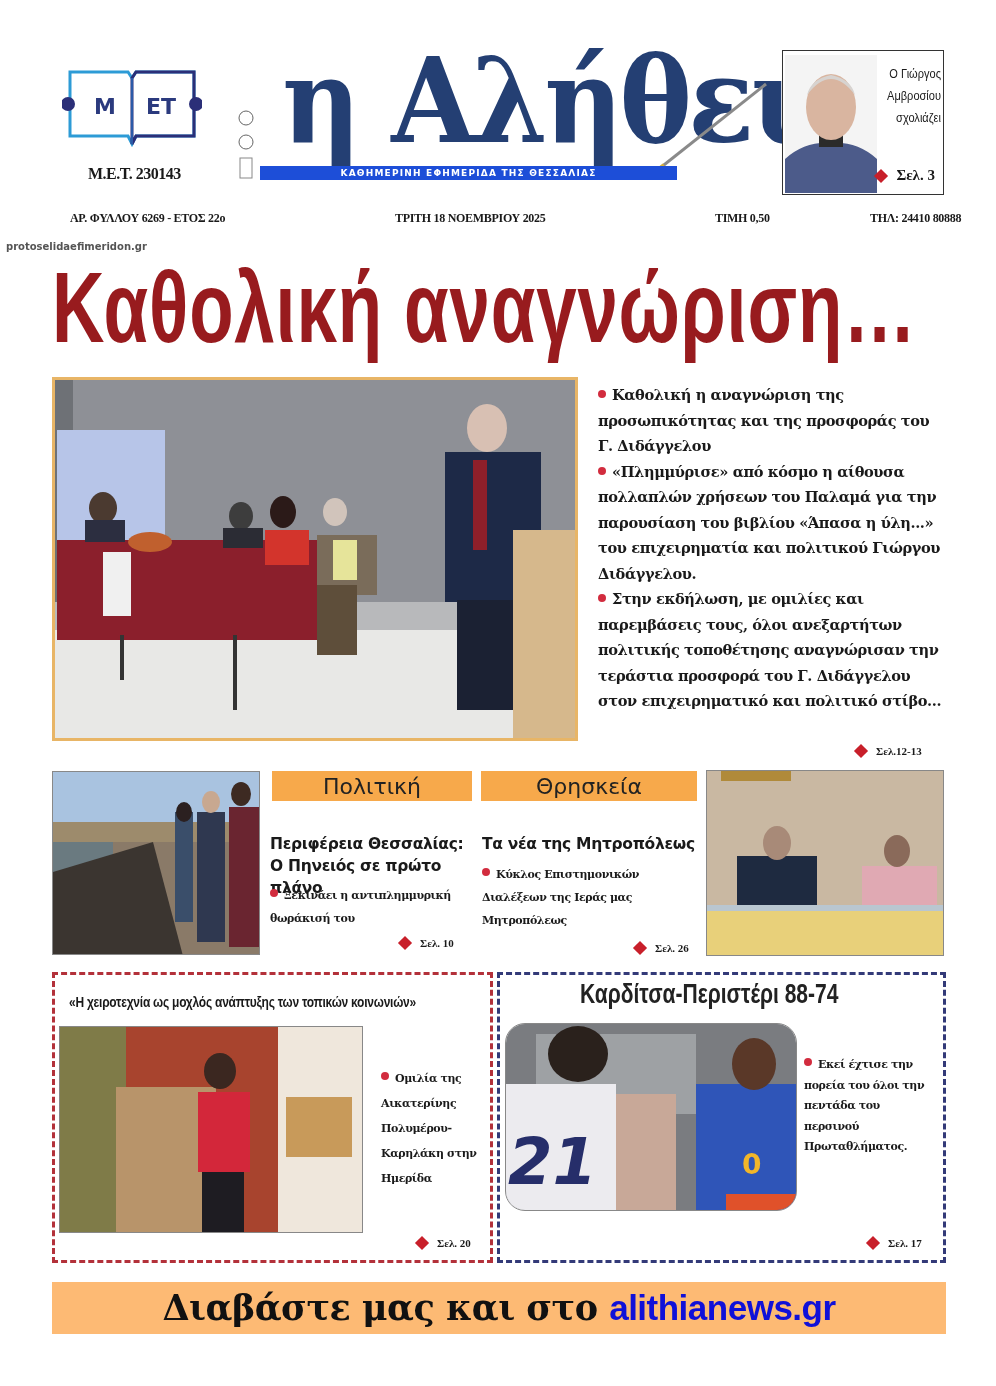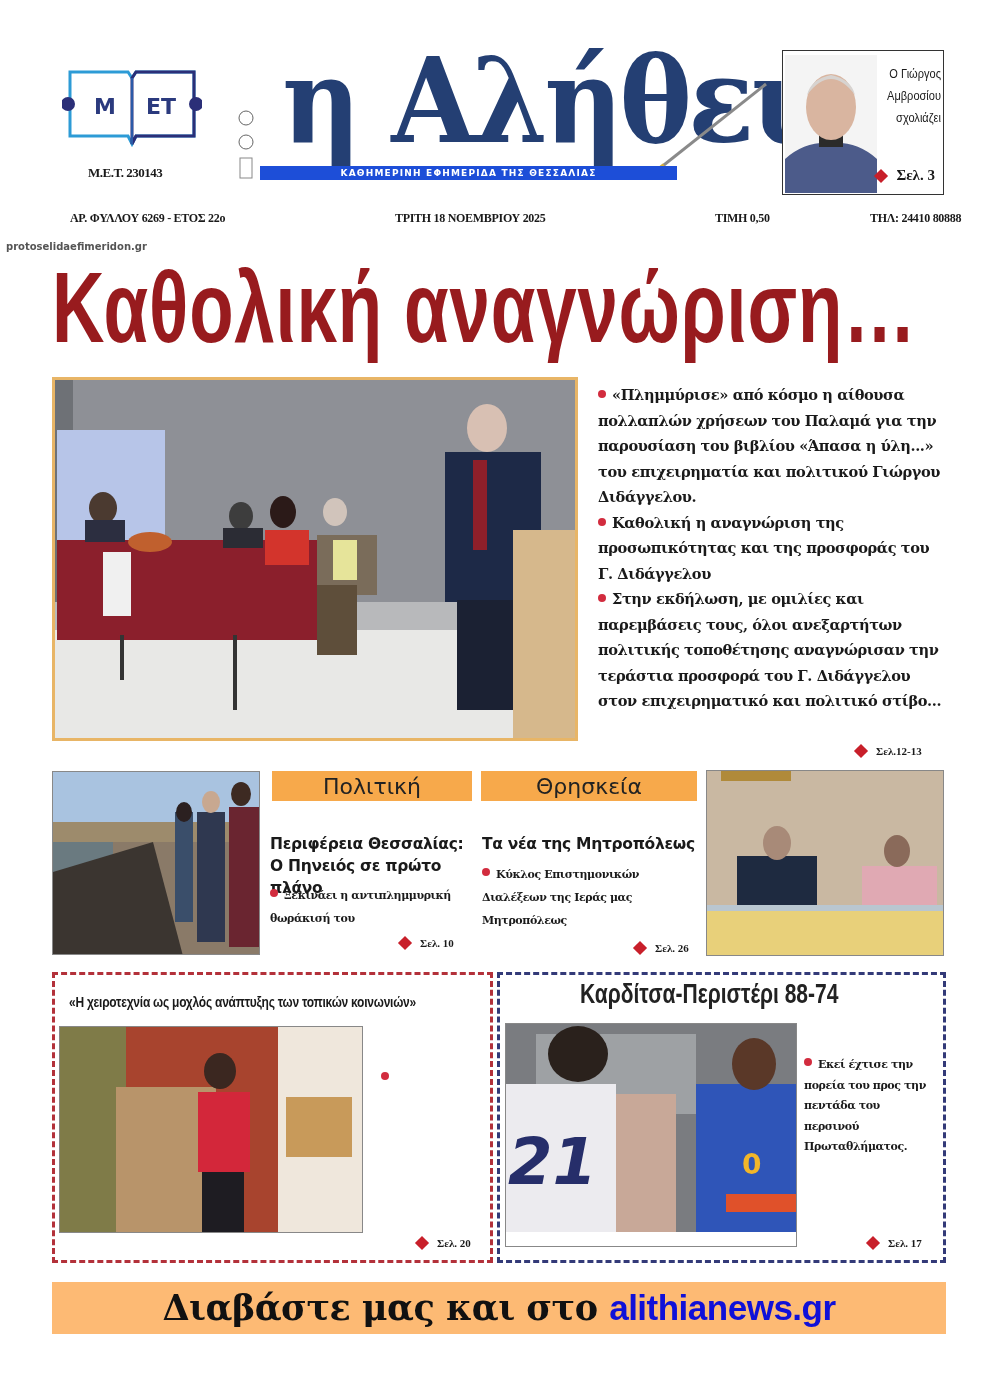--- a/index.html
+++ b/index.html
@@ -2,21 +2,21 @@
 <html><head>
 <meta charset="utf-8">
 <style>
   * { box-sizing: border-box; margin: 0; padding: 0; }
   html, body { width: 996px; height: 1386px; background: #ffffff; overflow: hidden; }
   body { position: relative; font-family: "DejaVu Serif", serif; color: #1a1a1a; }
   .abs { position: absolute; }
 
   
   .met-logo { left: 62px; top: 66px; width: 140px; height: 84px; }
-  .met-code { left: 88px; top: 165px; font-family: "Liberation Serif", serif; font-weight: bold; font-size: 13px; letter-spacing: -0.5px; }
+  .met-code { left: 88px; top: 165px; font-family: "Liberation Serif", serif; font-weight: bold; font-size: 16px; letter-spacing: -0.5px; }
   .cert-strip { left: 236px; top: 100px; width: 20px; height: 80px; }
   .title-word { left: 282px; top: 42px; font-family: "DejaVu Serif", serif; font-size: 118px; line-height: 1; color: #243f73; letter-spacing: -4px; font-weight: bold; transform: scaleX(0.92); transform-origin: left top; }
   .red-bar { left: 260px; top: 166px; width: 417px; height: 14px; background: #1d4ed8; color: #fff; font-family: "DejaVu Sans", sans-serif; font-size: 9px; letter-spacing: 1.2px; text-align: center; line-height: 14px; font-weight: bold; }
   .pen { left: 640px; top: 80px; width: 130px; height: 100px; }
 
   .columnist { left: 782px; top: 50px; width: 162px; height: 145px; border: 1.5px solid #333; background: #fff; }
   .columnist-photo { position: absolute; left: 2px; top: 4px; width: 92px; height: 138px; }
   .columnist-text { position: absolute; left: 92px; top: 12px; width: 66px; text-align: right; font-family: "Liberation Sans", sans-serif; font-size: 13px; line-height: 22px; transform: scaleX(0.85); transform-origin: right top; }
   .columnist-page { position: absolute; right: 8px; bottom: 10px; font-size: 15px; font-weight: bold; font-family: "Liberation Serif", serif; }
 
@@ -136,22 +136,22 @@
     <ellipse cx="432" cy="48" rx="20" ry="24" fill="#d8c0b3"></ellipse>
     <rect x="390" y="72" width="96" height="150" fill="#1d2947"></rect>
     <rect x="418" y="80" width="14" height="90" fill="#8e1f2a"></rect>
     <rect x="402" y="220" width="60" height="110" fill="#1b2133"></rect>
 
     <rect x="458" y="150" width="62" height="208" fill="#d6b88c"></rect>
   </svg>
 </div>
 
 <div class="abs lead-text">
+  <p><span class="bullet"></span><span>Καθολική η αναγνώριση της προσωπικότητας και της προσφοράς του Γ. Διδάγγελου</span></p>
   <p><span class="bullet"></span><span>«Πλημμύρισε» από κόσμο η αίθουσα πολλαπλών χρήσεων του Παλαμά για την παρουσίαση του βιβλίου «Άπασα η ύλη...» του επιχειρηματία και πολιτικού Γιώργου Διδάγγελου.</span></p>
-  <p><span class="bullet"></span><span>Καθολική η αναγνώριση της προσωπικότητας και της προσφοράς του Γ. Διδάγγελου</span></p>
   <p><span class="bullet"></span><span>Στην εκδήλωση, με ομιλίες και παρεμβάσεις τους, όλοι ανεξαρτήτων πολιτικής τοποθέτησης αναγνώρισαν την τεράστια προσφορά του Γ. Διδάγγελου στον επιχειρηματικό και πολιτικό στίβο...</span></p>
 </div>
 <div class="abs page-ref" style="left:856px; top:745px;"><span class="diamond"></span><span>Σελ.12-13</span></div>
 
 <div class="abs photo-small" style="left:52px; top:771px; width:208px; height:184px;">
   <svg width="208" height="184" viewBox="0 0 208 184">
     <rect width="208" height="184" fill="#8a7a68"></rect>
     <rect width="208" height="50" fill="#a9c3e0"></rect>
     <rect x="0" y="50" width="208" height="20" fill="#9d8b6c"></rect>
     <rect x="0" y="70" width="60" height="30" fill="#6a7a80"></rect>
@@ -195,37 +195,37 @@
       <rect width="304" height="207" fill="#a8442e"></rect>
       <rect x="0" y="0" width="66" height="207" fill="#7f7b48"></rect>
       <rect x="218" y="0" width="86" height="207" fill="#efe7dc"></rect>
       <rect x="226" y="70" width="66" height="60" fill="#c89a5a"></rect>
       <rect x="56" y="60" width="100" height="147" fill="#b8946a"></rect>
       <ellipse cx="160" cy="44" rx="16" ry="18" fill="#3b2720"></ellipse>
       <rect x="138" y="65" width="52" height="80" fill="#d3273a"></rect>
       <rect x="142" y="145" width="42" height="62" fill="#1e1c22"></rect>
     </svg>
   </div>
-  <div class="sub-text" style="position:absolute; left:326px; top:91px; width:104px; line-height:25px;"><span class="bullet"></span></div>
+  <div class="sub-text" style="position:absolute; left:326px; top:91px; width:104px; line-height:25px;"><span class="bullet"></span><span>Ομιλία της Αικατερίνης Πολυμέρου-Καρηλάκη στην Ημερίδα</span></div>
   <div class="page-ref" style="position:absolute; left:362px; top:262px;"><span class="diamond"></span><span>Σελ. 20</span></div>
 </div>
 
 <div class="abs box-right">
   <div class="box-title-right" style="position:absolute; left:80px; top:4px;">Καρδίτσα-Περιστέρι 88-74</div>
-  <div class="photo-small" style="position:absolute; left:5px; top:48px; width:292px; height:224px;">
+  <div class="photo-small" style="position:absolute; left:5px; top:48px; width:292px; height:188px;border-radius:20px;">
     <svg width="292" height="208" viewBox="0 0 292 208">
       <rect width="292" height="208" fill="#7a7c80"></rect>
       <rect x="30" y="10" width="160" height="80" fill="#9ea1a4"></rect>
       <rect x="0" y="60" width="110" height="148" fill="#ecebef"></rect>
       <ellipse cx="72" cy="30" rx="30" ry="28" fill="#2a211c"></ellipse>
       <text x="2" y="160" font-family="DejaVu Sans, sans-serif" font-weight="bold" font-size="64" fill="#262e6a" font-style="italic">21</text>
       <rect x="110" y="70" width="60" height="138" fill="#c8a898"></rect>
       <rect x="190" y="60" width="102" height="148" fill="#2f55b8"></rect>
       <ellipse cx="248" cy="40" rx="22" ry="26" fill="#5a3828"></ellipse>
       <text x="236" y="150" font-family="DejaVu Sans, sans-serif" font-weight="bold" font-size="28" fill="#f2b62a">0</text>
       <rect x="220" y="170" width="72" height="18" fill="#e0512a"></rect>
     </svg>
   </div>
-  <div class="sub-text" style="position:absolute; left:304px; top:80px; width:126px; line-height:20.5px;"><span class="bullet"></span><span>Εκεί έχτισε την πορεία του προς την πεντάδα του περσινού Πρωταθλήματος.</span></div>
+  <div class="sub-text" style="position:absolute; left:304px; top:80px; width:126px; line-height:20.5px;"><span class="bullet"></span><span>Εκεί έχτισε την πορεία του όλοι την πεντάδα του περσινού Πρωταθλήματος.</span></div>
   <div class="page-ref" style="position:absolute; left:368px; top:262px;"><span class="diamond"></span><span>Σελ. 17</span></div>
 </div>
 
 <div class="abs banner"><span>Διαβάστε μας και στο </span><span class="link">alithianews.gr</span></div>
 
 </body></html>

